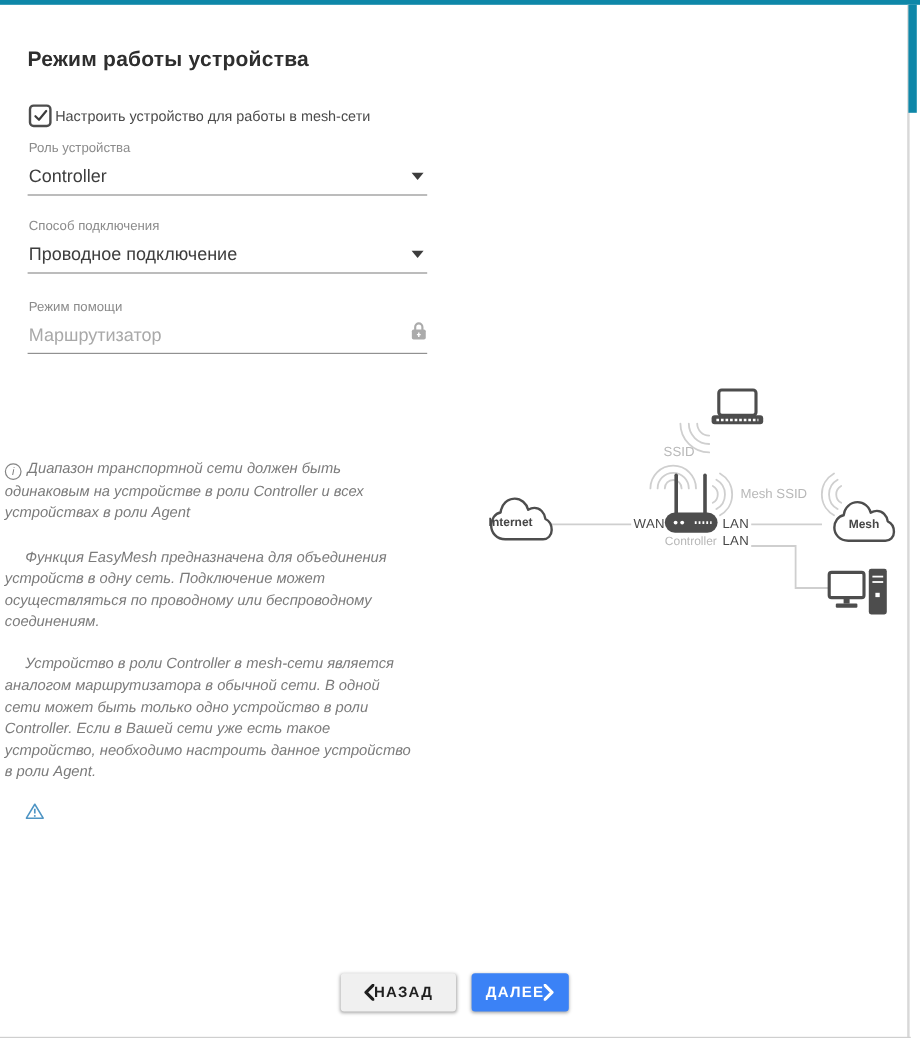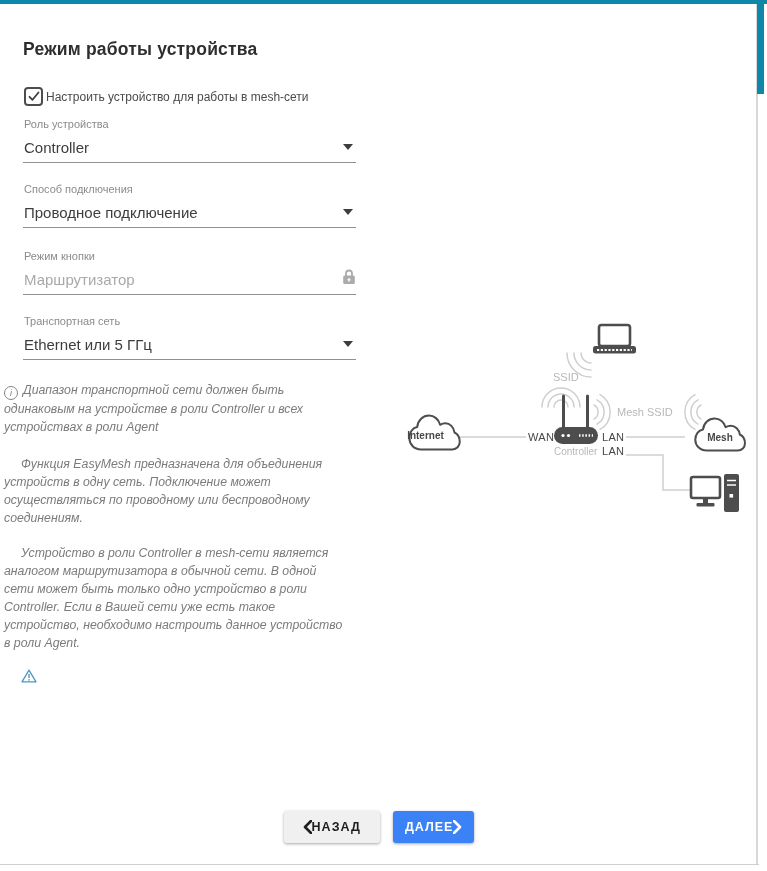--- a/index.html
+++ b/index.html
@@ -70,37 +70,32 @@
     <span class="caret"></span>
   </div>
 
   <div class="field" style="top:183px">
     <span class="f-label">Способ подключения</span>
     <span class="f-value">Проводное подключение</span>
     <span class="caret"></span>
   </div>
 
   <div class="field disabled" style="top:250px">
-    <span class="f-label">Режим кнопки</span>
+    <span class="f-label">Режим помощи</span>
     <span class="f-value">Маршрутизатор</span>
     <span class="lock">
       <svg width="14" height="17" viewBox="0 0 14 17">
         <path d="M4 8 V5.5 A3 3 0 0 1 10 5.5 V8" fill="none" stroke="#ababab" stroke-width="1.8"></path>
         <rect x="1.2" y="7.5" width="11.6" height="8.5" rx="1.5" fill="#ababab"></rect>
         <line x1="7" y1="10" x2="7" y2="13.8" stroke="#fff" stroke-width="1.2"></line>
         <line x1="5.4" y1="11.8" x2="8.6" y2="11.8" stroke="#fff" stroke-width="1.1"></line>
       </svg>
     </span>
   </div>
 
-  <div class="field" style="top:315px">
-    <span class="f-label">Транспортная сеть</span>
-    <span class="f-value">Ethernet или 5 ГГц</span>
-    <span class="caret"></span>
-  </div>
 
   <p class="note" style="top:381px"><span class="info-icon">i</span><span>Диапазон транспортной сети должен быть одинаковым на устройстве в роли Controller и всех устройствах в роли Agent</span></p>
 
   <p class="note ind" style="top:455px">Функция EasyMesh предназначена для объединения устройств в одну сеть. Подключение может осуществляться по проводному или беспроводному соединениям.</p>
 
   <p class="note ind" style="top:544px">Устройство в роли Controller в mesh-сети является аналогом маршрутизатора в обычной сети. В одной сети может быть только одно устройство в роли Controller. Если в Вашей сети уже есть такое устройство, необходимо настроить данное устройство в роли Agent.</p>
 
   <p class="note ind" style="top:668px"><svg class="warn-icon" width="16" height="14" viewBox="0 0 16 14">
         <path d="M8 1.2 L15 12.8 L1 12.8 Z" fill="none" stroke="#4f95c4" stroke-width="1.3" stroke-linejoin="round"></path>
         <line x1="8" y1="5" x2="8" y2="9" stroke="#4f95c4" stroke-width="1.4"></line>

